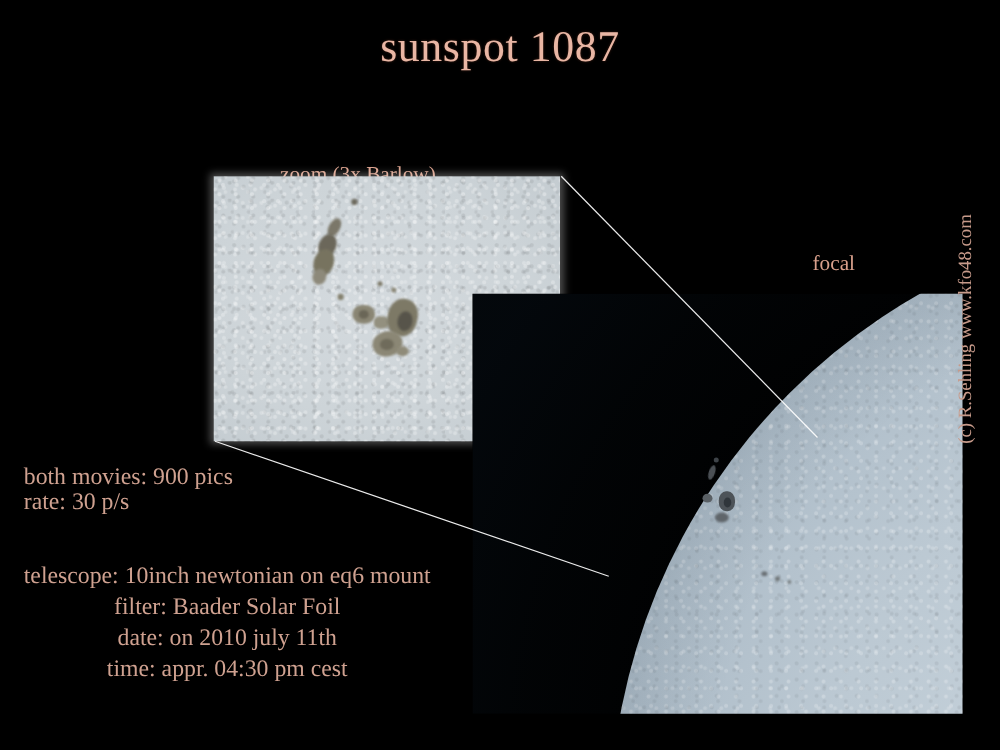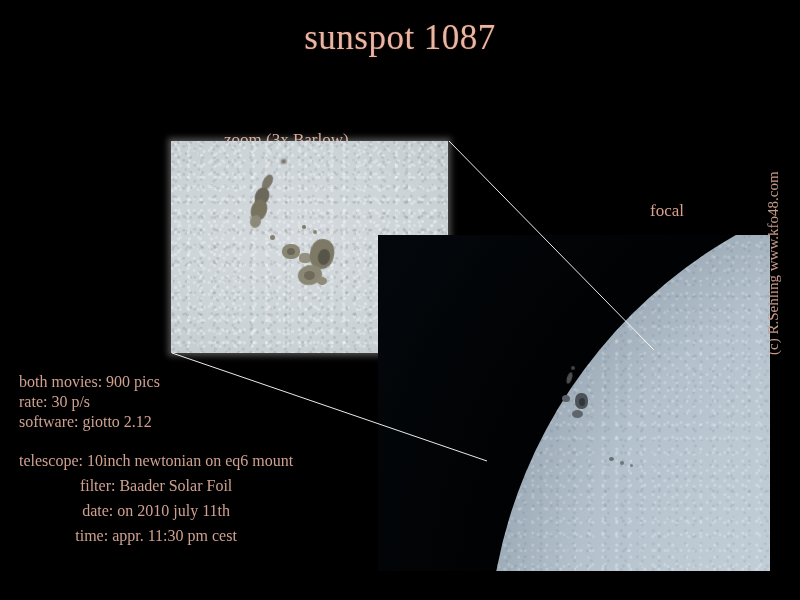--- a/index.html
+++ b/index.html
@@ -117,21 +117,21 @@
   .connectors {
     position: absolute; left: 0; top: 0;
     width: 800px; height: 600px;
     pointer-events: none;
   }
 
   
   .infoblock {
     position: absolute;
     color: #cfa190;
-    font-size: 16px;
+    font-size: 19px;
     line-height: 20px;
     white-space: nowrap;
   }
   #info-capture { left: 19px; top: 372px; }
   #info-setup   { left: 19px; top: 448px; line-height: 25px; text-align: center; }
   .infoblock div { white-space: nowrap; }
 
   
   #credit {
     position: absolute;
@@ -195,25 +195,24 @@
   </div>
 
   <svg class="connectors" viewBox="0 0 800 600" width="800" height="600">
     <line x1="449" y1="141" x2="654" y2="350" stroke="#ffffff" stroke-width="1" opacity="0.92"></line>
     <line x1="172" y1="353" x2="487" y2="461" stroke="#ffffff" stroke-width="1" opacity="0.92"></line>
   </svg>
 
   <div id="info-capture" class="infoblock">
     <div>both movies: 900 pics</div>
     <div>rate: 30 p/s</div>
-    <div>software: giotto 2.12</div>
   </div>
 
   <div id="info-setup" class="infoblock">
     <div>telescope: 10inch newtonian on eq6 mount</div>
     <div>filter: Baader Solar Foil</div>
     <div>date: on 2010 july 11th</div>
-    <div>time: appr. 11:30 pm cest</div>
+    <div>time: appr. 04:30 pm cest</div>
   </div>
 
   <div id="credit">(c) R.Sehling www.kfo48.com</div>
 
 </div>
 
 </body></html>

